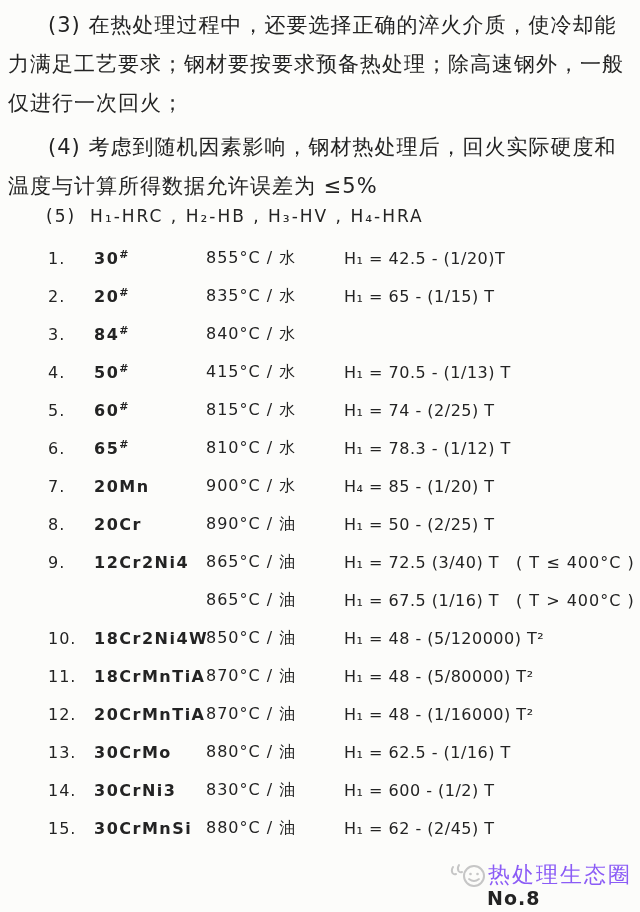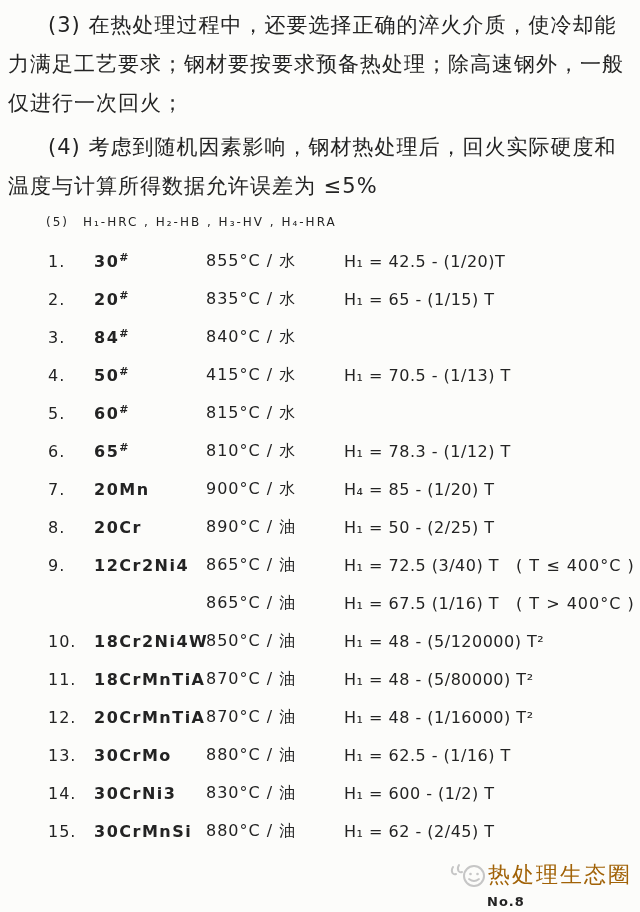--- a/index.html
+++ b/index.html
@@ -24,23 +24,22 @@
   }
   .para {
     margin: 0;
     font-size: 21px;
     line-height: 39px;
     text-indent: 40px;
     letter-spacing: 1px;
   }
   .para.second { margin-top: 5px; }
   .legend {
-    margin-top: 9px;
     padding-left: 38px;
-    font-size: 12px;
+    font-size: 17px;
     letter-spacing: 2px;
     white-space: nowrap;
   }
   .legend .marker { margin-right: 14px; }
   .table {
     margin-top: 13px;
   }
   .row {
     display: grid;
     grid-template-columns: 46px 112px 138px 172px auto;
@@ -55,31 +54,31 @@
   .c-temp { letter-spacing: 1px; }
   .c-form { letter-spacing: 0.5px; white-space: nowrap; }
   .c-cond { letter-spacing: 1px; white-space: nowrap; }
   .watermark {
     position: absolute;
     right: 8px;
     bottom: 22px;
     display: flex;
     align-items: center;
     gap: 0;
-    color: #a16207;
+    color: #8b5cf6;
     font-size: 22px;
     letter-spacing: 2px;
     user-select: none;
   }
   .watermark svg { display: block; }
   .page-number {
     position: absolute;
     left: 487px;
     bottom: 3px;
-    font-size: 13px;
+    font-size: 19px;
     font-weight: 600;
     letter-spacing: 1px;
     color: #232323;
   }
 </style>
 </head>
 <body>
 
 <div class="paper">
   <div class="content">
@@ -121,20 +120,21 @@
           <span class="c-grade"><span>50</span><sup>#</sup></span>
           <span class="c-temp">415°C / 水</span>
           <span class="c-form">H₁ = 70.5 - (1/13) T</span>
           <span class="c-cond"></span>
         </div>
 
         <div class="row">
           <span class="c-num">5.</span>
           <span class="c-grade"><span>60</span><sup>#</sup></span>
           <span class="c-temp">815°C / 水</span>
+          <span class="c-form">H₁ = 74 - (2/25) T</span>
           <span class="c-cond"></span>
         </div>
 
         <div class="row">
           <span class="c-num">6.</span>
           <span class="c-grade"><span>65</span><sup>#</sup></span>
           <span class="c-temp">810°C / 水</span>
           <span class="c-form">H₁ = 78.3 - (1/12) T</span>
           <span class="c-cond"></span>
         </div>

